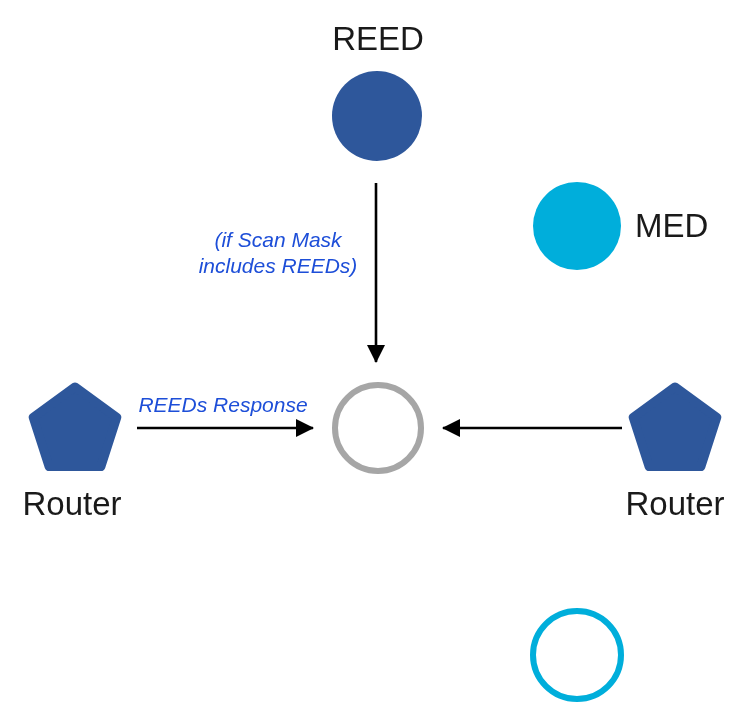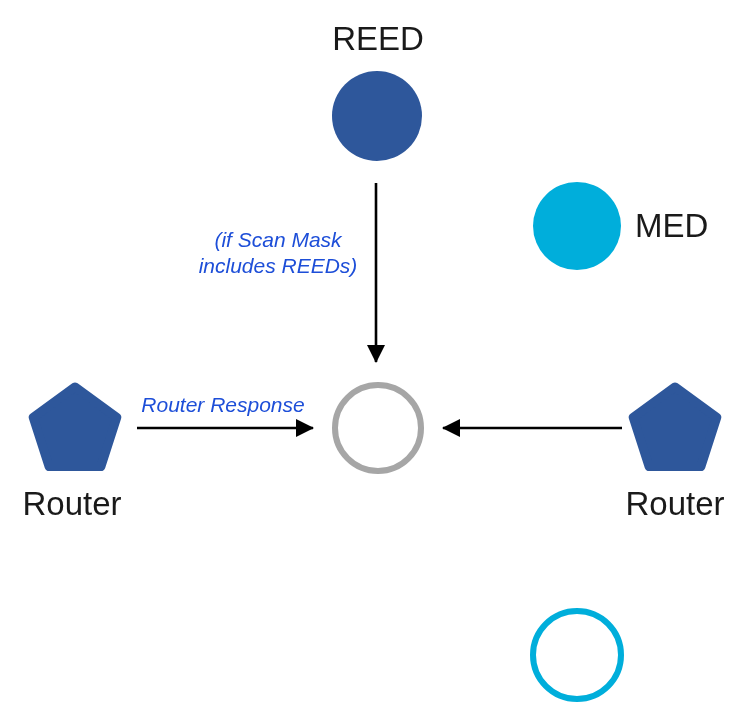--- a/index.html
+++ b/index.html
@@ -87,15 +87,15 @@
   <div class="lbl" style="left:635px; top:207px;">MED</div>
 
   <div class="lbl centered" style="left:72px; top:485px;">Router</div>
 
   <div class="lbl centered" style="left:675px; top:485px;">Router</div>
 
 
   <div class="note" style="left:278px; top:227px;">(if Scan Mask
 includes REEDs)</div>
 
-  <div class="note single" style="left:223px; top:392px;">Router Response</div>
+  <div class="note single" style="left:223px; top:392px;">REEDs Response</div>
 
 </div>
 
 </body></html>

